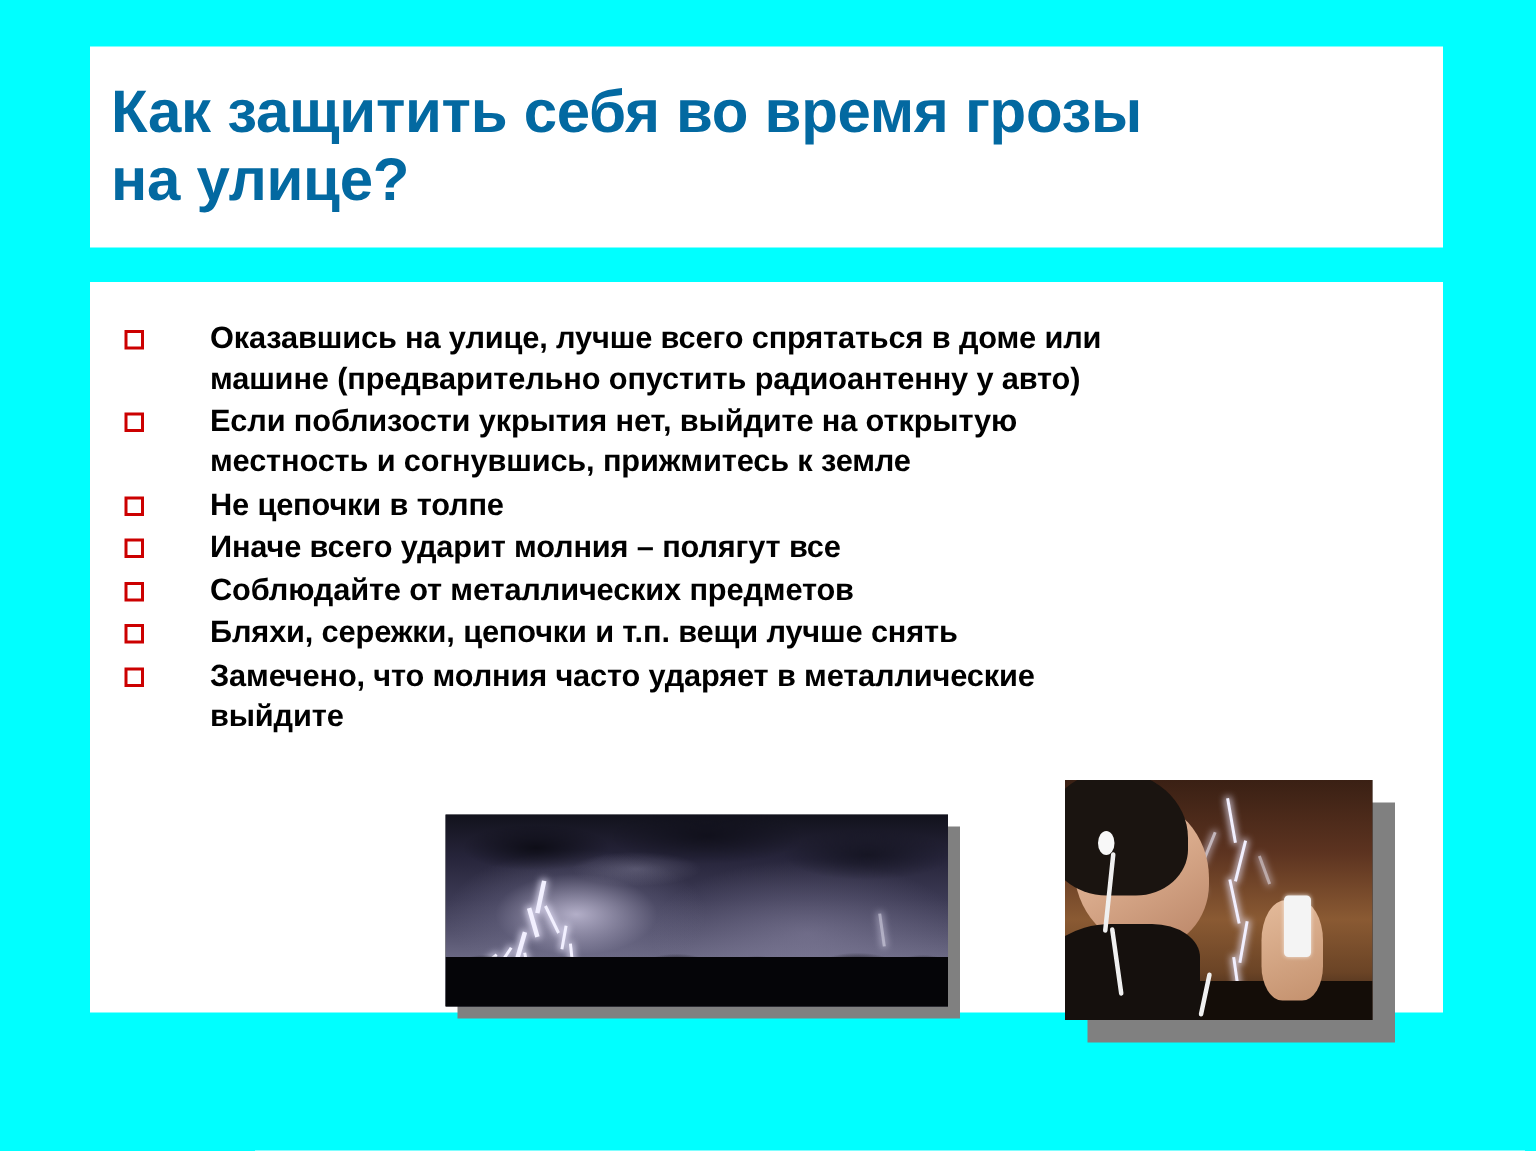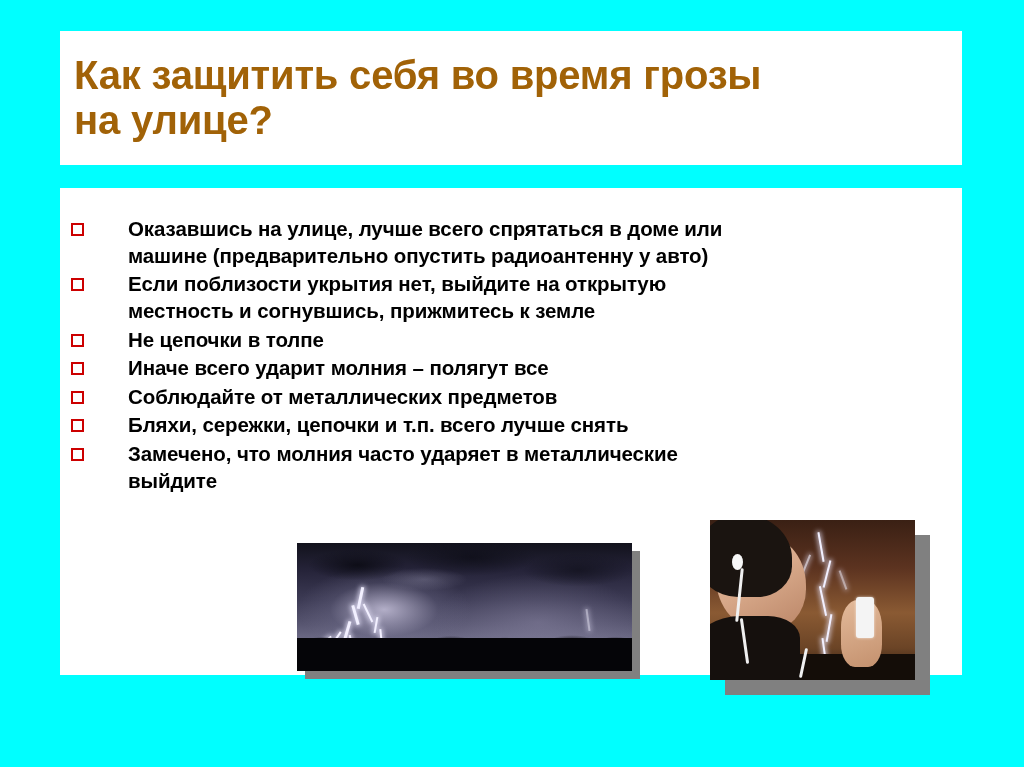--- a/index.html
+++ b/index.html
@@ -30,43 +30,43 @@
     width: 902px;
     height: 134px;
     background: #FFFFFF;
     box-sizing: border-box;
     padding: 22px 20px 0 14px;
   }
   #title-text {
     font-size: 40px;
     font-weight: bold;
     line-height: 1.12;
-    color: #a16207;
+    color: #0369a1;
     letter-spacing: -0.2px;
     white-space: pre-line;
   }
 
   
   #body-panel {
     position: absolute;
     left: 60px;
     top: 188px;
     width: 902px;
     height: 487px;
     background: #FFFFFF;
     overflow: hidden;
   }
 
   #bullet-list {
     position: absolute;
     left: 0;
     top: 0;
     width: 902px;
-    margin: 0;
-    padding: 28px 0 0 0;
+    margin: 12px;
+    padding: 13px 0 0 0;
     list-style: none;
   }
   .bullet-item {
     position: relative;
     padding: 0 14px 0 68px;
     margin: 0 0 2px 0;
     min-height: 26px;
   }
   .bullet-marker {
     position: absolute;
@@ -257,21 +257,21 @@
       <li class="bullet-item">
         <span class="bullet-marker"></span>
         <span class="bullet-text"> Иначе всего ударит молния – полягут все</span>
       </li>
       <li class="bullet-item">
         <span class="bullet-marker"></span>
         <span class="bullet-text">Соблюдайте от металлических предметов</span>
       </li>
       <li class="bullet-item">
         <span class="bullet-marker"></span>
-        <span class="bullet-text"> Бляхи, сережки, цепочки и т.п. всего лучше снять</span>
+        <span class="bullet-text"> Бляхи, сережки, цепочки и т.п. вещи лучше снять</span>
       </li>
       <li class="bullet-item">
         <span class="bullet-marker"></span>
         <span class="bullet-text">Замечено, что молния часто ударяет в металлические
 выйдите</span>
       </li>
     </ul>
 
   </div>
 

